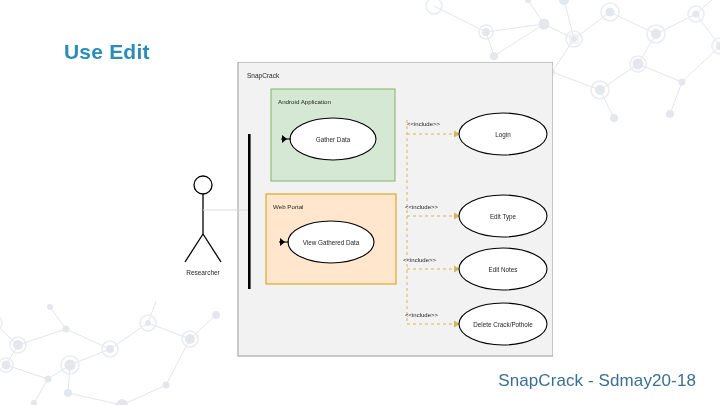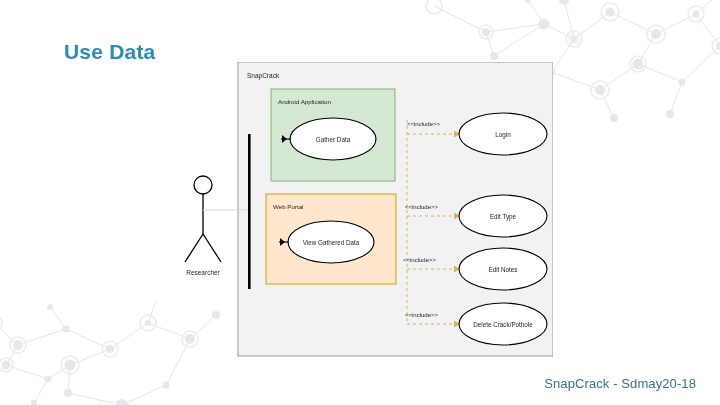--- a/index.html
+++ b/index.html
@@ -19,21 +19,21 @@
   
   .title{
     position:absolute;left:64px;top:40px;
     font-size:21px;font-weight:bold;letter-spacing:.2px;
     color:#2a8cbb;
   }
 
   
   .footer{
     position:absolute;right:24px;bottom:14px;
-    font-size:13px;color:#3a6f93;letter-spacing:.1px;
+    font-size:17px;color:#3a6f93;letter-spacing:.1px;
   }
 
   
   .diagram{
     position:absolute;left:183px;top:62px;width:370px;height:295px;
   }
   .diagram svg{display:block;}
 </style>
 </head>
 <body>
@@ -112,21 +112,21 @@
       <circle cx="4" cy="30" r="8"></circle>
         <circle cx="28" cy="52" r="8"></circle>
       <circle cx="80" cy="72" r="9"></circle>
         <circle cx="120" cy="56" r="8"></circle>
       <circle cx="158" cy="30" r="8"></circle>
         <circle cx="200" cy="46" r="8"></circle>
       <circle cx="16" cy="72" r="7"></circle>
     </g>
   </svg>
 
-  <div class="title">Use Data</div>
+  <div class="title">Use Edit</div>
 
   <div class="diagram">
     <svg width="370" height="295" viewBox="0 0 370 295" xmlns="http://www.w3.org/2000/svg" font-family="Liberation Sans, sans-serif">
 
       <rect x="55" y="0" width="315" height="294" fill="#f2f2f2" stroke="#9a9a9a" stroke-width="1"></rect>
       <text x="64" y="16" font-size="6.5" fill="#1f1f1f">SnapCrack</text>
 
       <g stroke="#000" stroke-width="1.3" fill="none">
         <circle cx="20" cy="123" r="9"></circle>
         <line x1="20" y1="132" x2="20" y2="172"></line>

